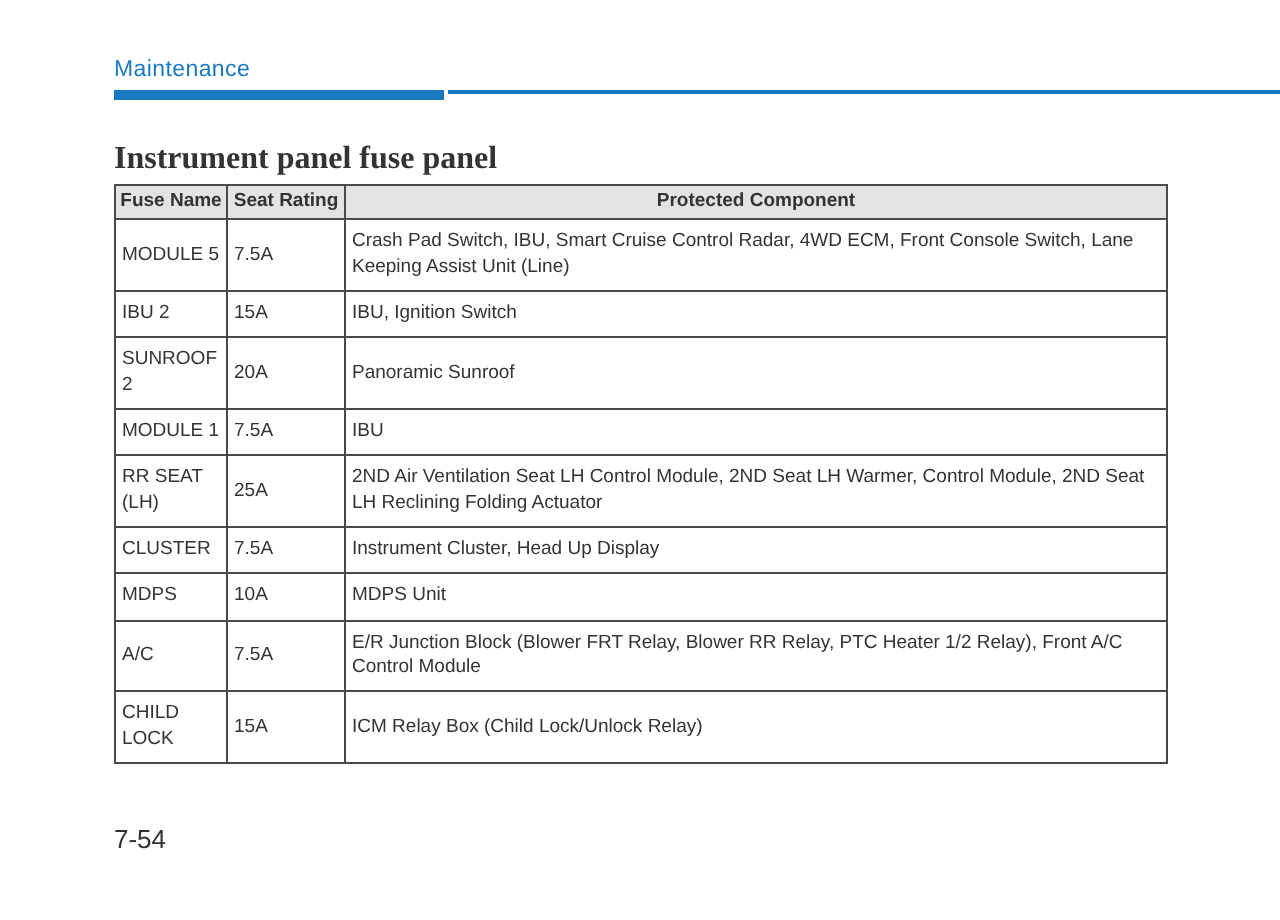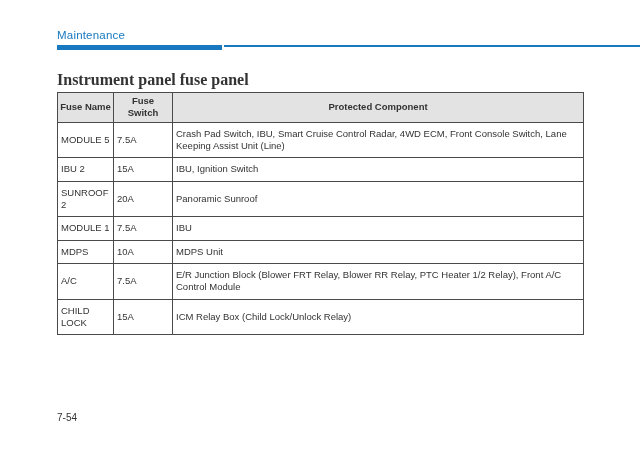--- a/index.html
+++ b/index.html
@@ -90,21 +90,21 @@
     text-align: left;
     vertical-align: middle;
     padding-left: 5px;
     padding-right: 5px;
   }
 
   .folio {
     position: absolute;
     left: 57px;
     top: 412px;
-    font-size: 10px;
+    font-size: 13px;
     color: #333333;
   }
 </style>
 </head>
 <body>
 
 <div class="running-head">Maintenance</div>
 
 <div class="rule-thick"></div>
 <div class="rule-thin"></div>
@@ -113,21 +113,21 @@
 
 <table class="fuse-table">
   <colgroup>
     <col class="c-name">
     <col class="c-rating">
     <col class="c-comp">
   </colgroup>
   <thead>
     <tr>
       <th>Fuse Name</th>
-      <th>Fuse Switch</th>
+      <th>Seat Rating</th>
       <th>Protected Component</th>
     </tr>
   </thead>
   <tbody>
 
   <tr>
       <td class="cell-name">MODULE 5</td>
       <td class="cell-rating">7.5A</td>
       <td class="cell-comp">Crash Pad Switch, IBU, Smart Cruise Control Radar, 4WD ECM, Front Console Switch, Lane Keeping Assist Unit (Line)</td>
     </tr>
@@ -140,20 +140,30 @@
       <td class="cell-name">SUNROOF 2</td>
       <td class="cell-rating">20A</td>
       <td class="cell-comp">Panoramic Sunroof</td>
     </tr>
       <tr>
       <td class="cell-name">MODULE 1</td>
       <td class="cell-rating">7.5A</td>
       <td class="cell-comp">IBU</td>
     </tr>
       <tr>
+      <td class="cell-name">RR SEAT (LH)</td>
+      <td class="cell-rating">25A</td>
+      <td class="cell-comp">2ND Air Ventilation Seat LH Control Module, 2ND Seat LH Warmer, Control Module, 2ND Seat LH Reclining Folding Actuator</td>
+    </tr>
+      <tr>
+      <td class="cell-name">CLUSTER</td>
+      <td class="cell-rating">7.5A</td>
+      <td class="cell-comp">Instrument Cluster, Head Up Display</td>
+    </tr>
+      <tr>
       <td class="cell-name">MDPS</td>
       <td class="cell-rating">10A</td>
       <td class="cell-comp">MDPS Unit</td>
     </tr>
       <tr>
       <td class="cell-name">A/C</td>
       <td class="cell-rating">7.5A</td>
       <td class="cell-comp">E/R Junction Block (Blower FRT Relay, Blower RR Relay, PTC Heater 1/2 Relay), Front A/C Control Module</td>
     </tr>
       <tr>

